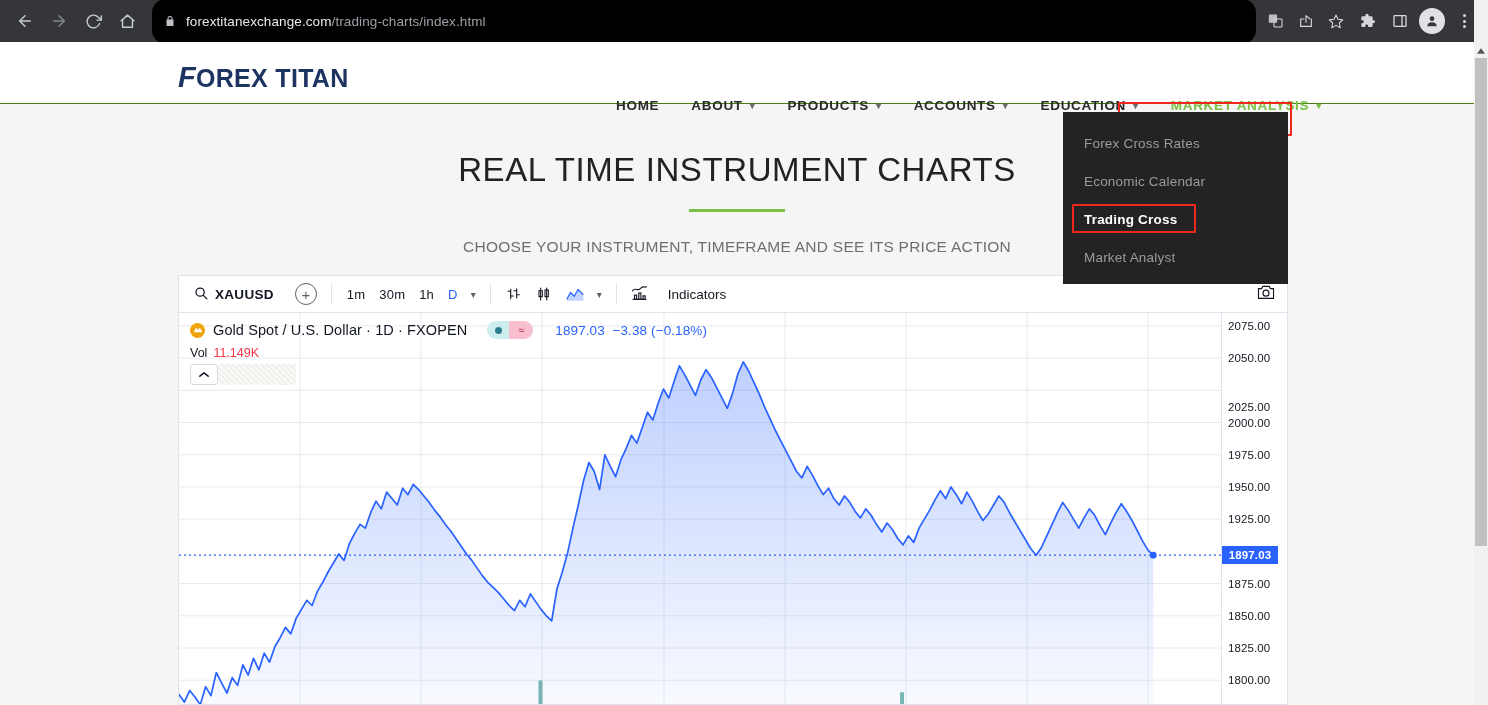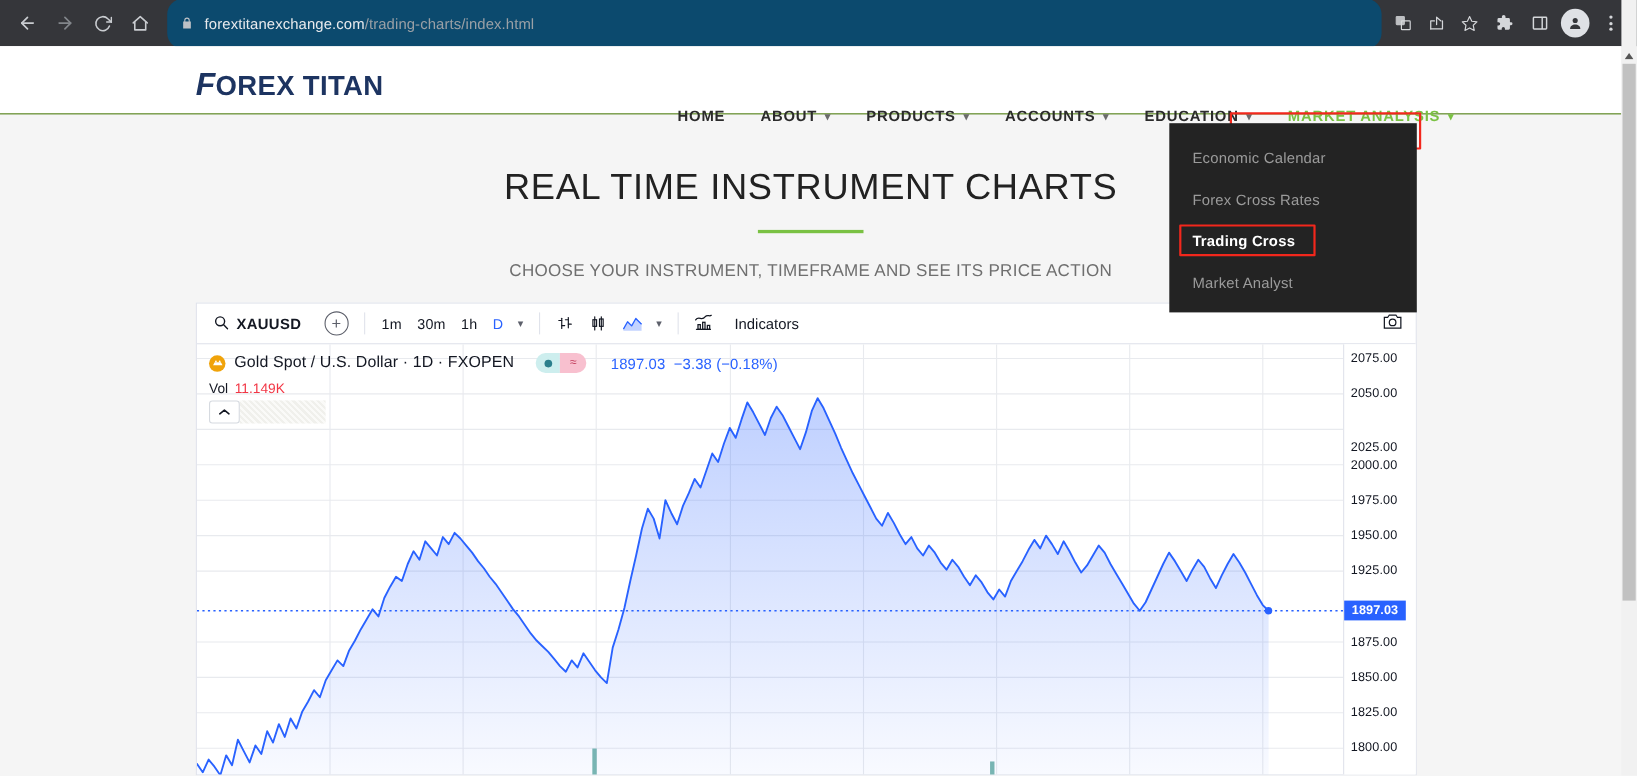--- a/index.html
+++ b/index.html
@@ -15,21 +15,21 @@
     background: #35363a; display: flex; align-items: center; padding: 0 10px;
   }
   .nav-btn {
     width: 30px; height: 30px; margin-right: 4px;
     display: flex; align-items: center; justify-content: center;
     border-radius: 50%; color: #c9ccd0;
   }
   .nav-btn.dim { color: #82868b; }
   .nav-btn svg { display: block; }
   .omnibox {
-    flex: 1; height: 45px; background: #0c4a6e; border-radius: 14px;
+    flex: 1; height: 45px; background: #000000; border-radius: 14px;
     display: flex; align-items: center; padding: 0 12px; margin-left: 6px;
     margin-right: 6px; max-width: 1180px;
   }
   .lock-icon { margin-right: 10px; color: #bdc1c6; display:flex; }
   .url-text { font-size: 13.5px; color: #e8eaed; letter-spacing: 0.1px; white-space: nowrap; }
   .url-text .path { color: #9aa0a6; }
   .omni-icons { display: flex; align-items: center; gap: 2px; margin-left: auto; }
   .omni-icon, .chrome-icon {
     width: 28px; height: 28px; display: flex; align-items: center;
     justify-content: center; color: #d5d7da;
@@ -310,24 +310,24 @@
       <div class="nav-item active">
         <span>MARKET ANALYSIS</span>
         <span class="chev">▾</span>
       </div>
     </nav>
     <div class="redbox-nav"></div>
   </div>
 
   <div class="dropdown">
     <div class="dd-item">
+      <span>Forex Cross Rates</span>
+    </div>
+    <div class="dd-item">
       <span>Economic Calendar</span>
-    </div>
-    <div class="dd-item">
-      <span>Forex Cross Rates</span>
     </div>
     <div class="dd-item sel">
       <span>Trading Cross</span>
     </div>
     <div class="dd-item">
       <span>Market Analyst</span>
     </div>
   </div>
   <div class="dd-redbox"></div>
 

